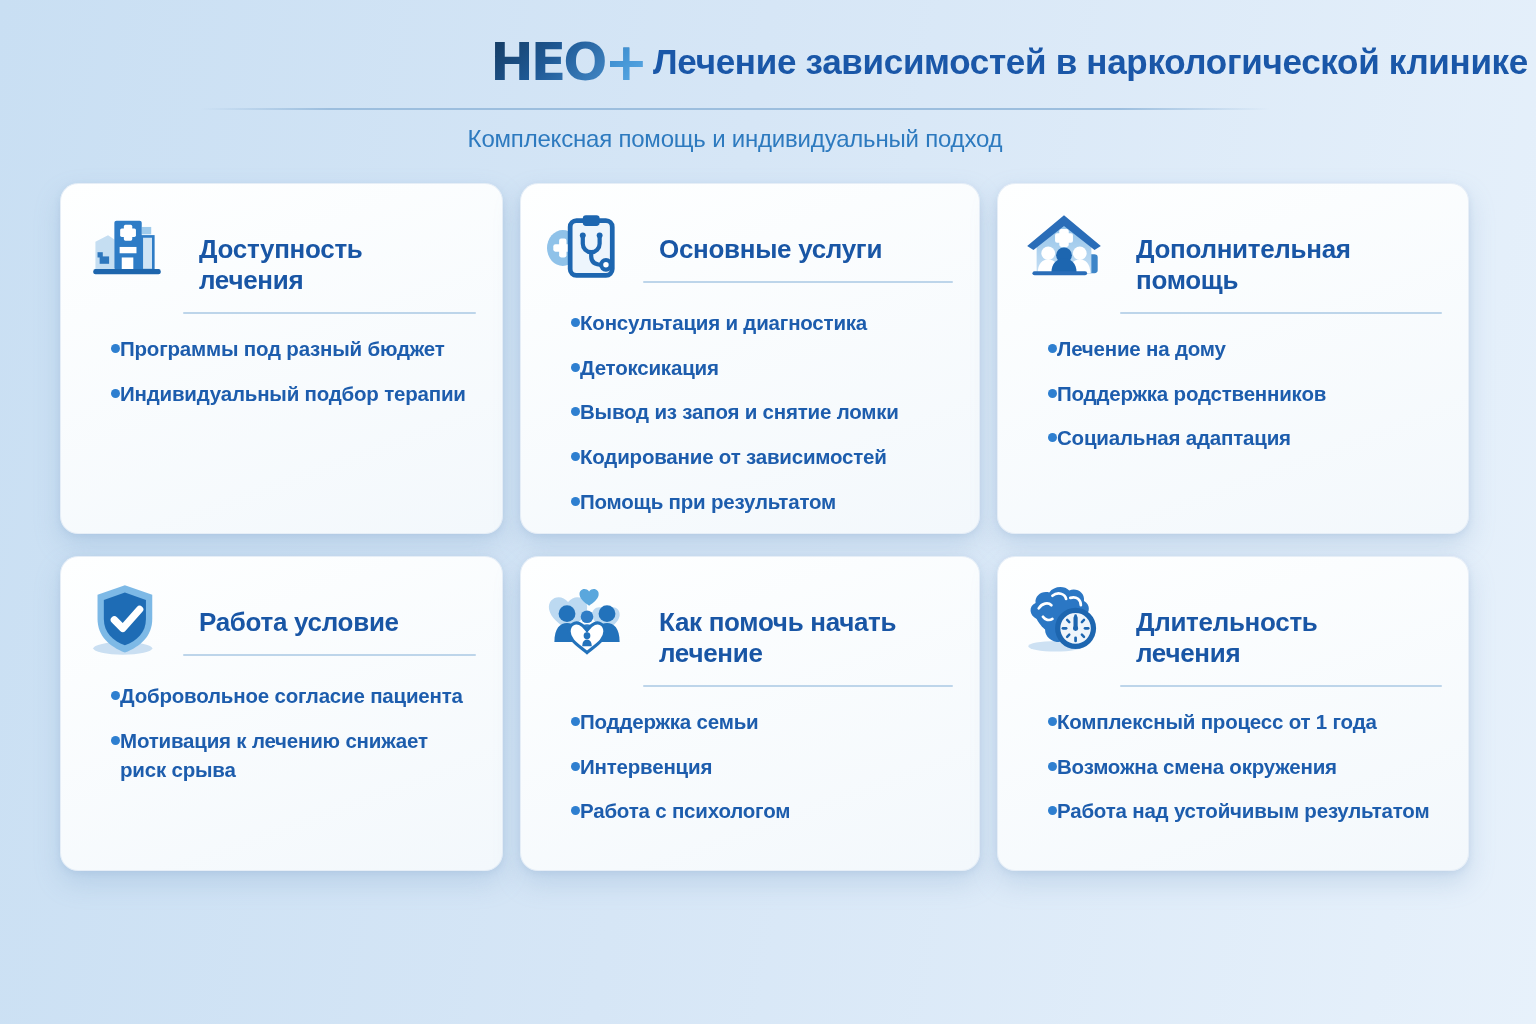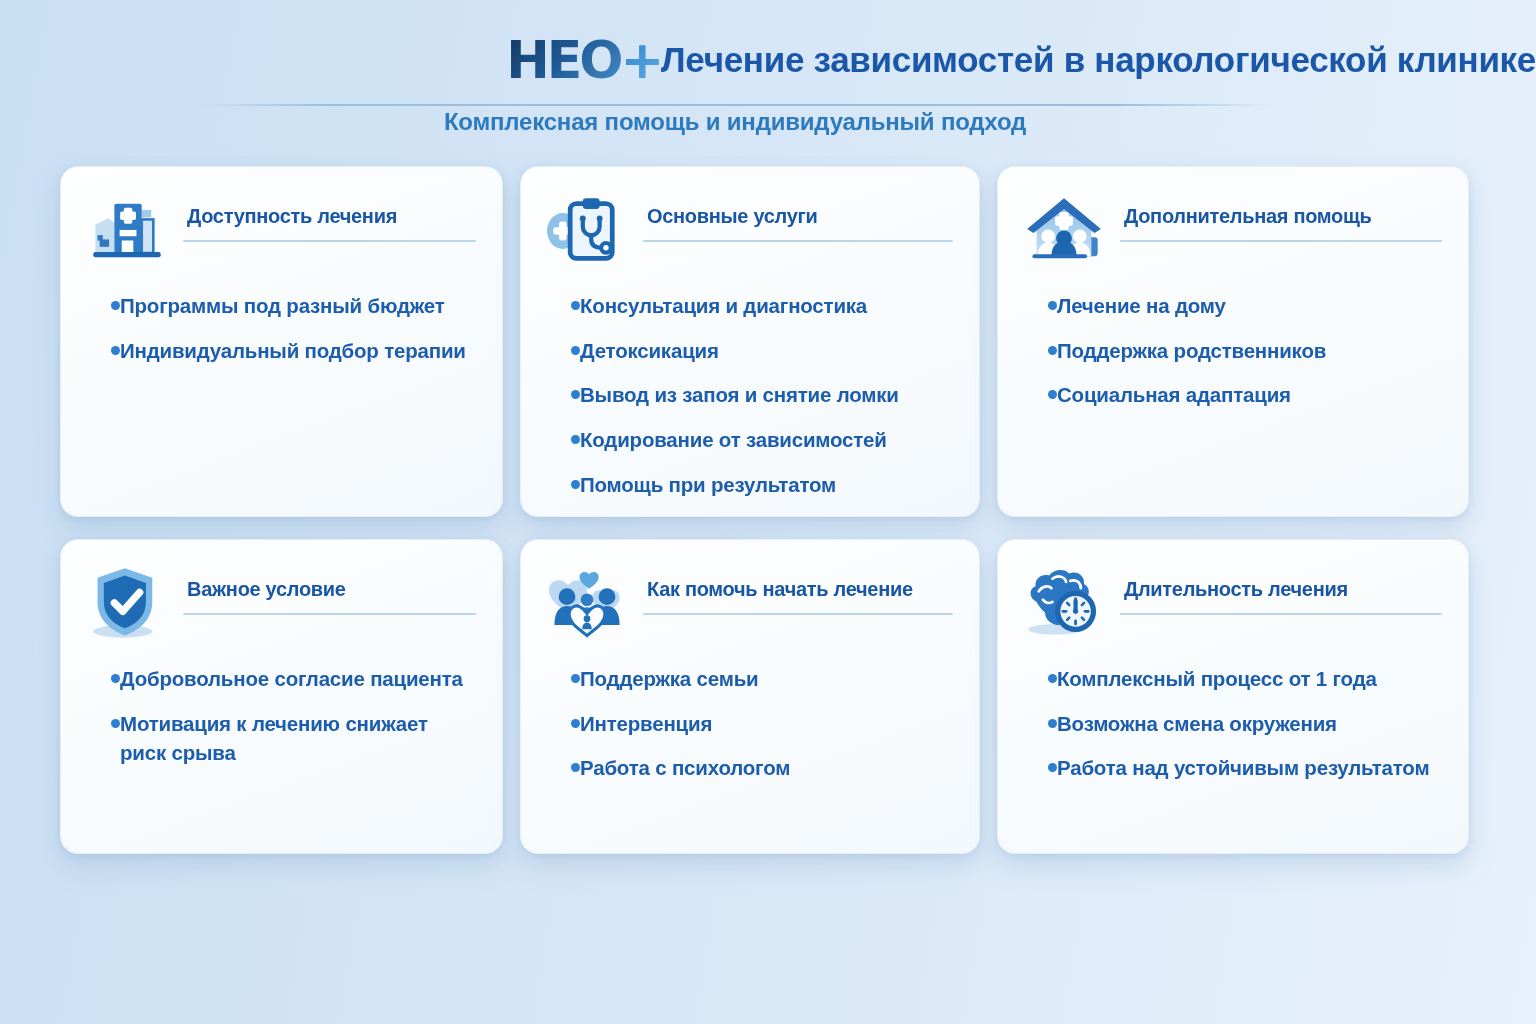--- a/index.html
+++ b/index.html
@@ -14,42 +14,42 @@
   .logo{
     font-family:"DejaVu Sans",sans-serif;
     font-size:52px;font-weight:800;letter-spacing:-3px;line-height:1;
     background:linear-gradient(135deg,#14395f 0%,#1f5a96 40%,#58a3e2 100%);
     -webkit-background-clip:text;background-clip:text;color:transparent;
   }
   .logo .logo-plus{
     background:linear-gradient(135deg,#2f7fc4,#5fb0ea);
     -webkit-background-clip:text;background-clip:text;color:transparent;
   }
-  .page-title{font-size:35px;font-weight:700;color:#1a57a8;margin:0;letter-spacing:-0.3px;}
+  .page-title{font-size:35px;font-weight:700;color:#1a57a8;margin:8px;letter-spacing:-0.3px;}
   .header-rule{
     width:1070px;height:2px;margin:18px 0 0 162px;border-radius:2px;
     background:linear-gradient(90deg,rgba(150,180,215,0) 0%,#9cbede 12%,#9cbede 86%,rgba(150,180,215,0) 100%);
   }
-  .subtitle{width:1070px;margin:2px 0 0 162px;text-align:center;
-    font-size:24px;font-weight:700;color:#2d7abf;letter-spacing:-0.2px;}
+  .subtitle{width:1070px;margin:15px 0 0 162px;text-align:center;
+    font-size:24px;font-weight:400;color:#2d7abf;letter-spacing:-0.2px;}
   .grid{
     display:grid;grid-template-columns:443px 460px 472px;grid-template-rows:351px 315px;
     gap:22px 17px;margin:30px 0 0 60px;
   }
   .card{
     background:linear-gradient(160deg,#feffff 0%,#f3f8fc 100%);
     border:1px solid #e6eef7;border-radius:18px;
     box-shadow:0 12px 26px rgba(125,160,200,.28),0 2px 6px rgba(125,160,200,.18);
     padding:24px 26px 18px 26px;box-sizing:border-box;
   }
   .card-head{display:flex;align-items:flex-start;gap:16px;}
   .icon{width:80px;height:80px;flex:0 0 auto;}
   .icon svg{width:80px;height:80px;display:block;}
   .head-text{flex:1;padding-top:10px;}
-  .card-title{font-size:20px;font-weight:700;color:#1956a5;margin:4px;letter-spacing:-0.3px;}
+  .card-title{font-size:26px;font-weight:700;color:#1956a5;margin:16px;letter-spacing:-0.3px;}
   .card-rule{height:2px;background:#bdd5ea;margin-top:12px;border-radius:1px;}
   .items{list-style:none;margin:20px 0 0 0;padding:0 0 0 24px;}
   .items li{display:flex;margin-bottom:15px;line-height:1.45;
     font-size:20.5px;font-weight:700;color:#1d5dad;letter-spacing:-0.2px;}
   .dot{width:9px;height:9px;border-radius:50%;background:#2e7fd0;margin-top:10px;flex:0 0 auto;}
 </style>
 </head>
 <body>
 
 <div class="page">
@@ -194,21 +194,21 @@
       <div class="card-head">
         <span class="icon">
           <svg viewBox="0 0 76 76">
             <ellipse cx="34" cy="64" rx="28" ry="6" fill="#cadff2"></ellipse>
             <path d="M36 4l26 9v23c0 16-11 26-26 32C21 62 10 52 10 36V13z" fill="#7db9e6"></path>
             <path d="M36 11l20 7v18c0 13-8.5 20.5-20 25-11.5-4.5-20-12-20-25V18z" fill="#1e6cb5"></path>
             <path d="M26 37l8 8 16-18" stroke="#ffffff" stroke-width="7" fill="none" stroke-linecap="round" stroke-linejoin="round"></path>
           </svg>
         </span>
         <div class="head-text">
-          <h2 class="card-title">Важное условие</h2>
+          <h2 class="card-title">Работа условие</h2>
           <div class="card-rule"></div>
         </div>
       </div>
       <ul class="items">
         <li>
             <span class="dot"></span>
             <span>Добровольное согласие пациента</span>
           </li>
         <li>
             <span class="dot"></span>

